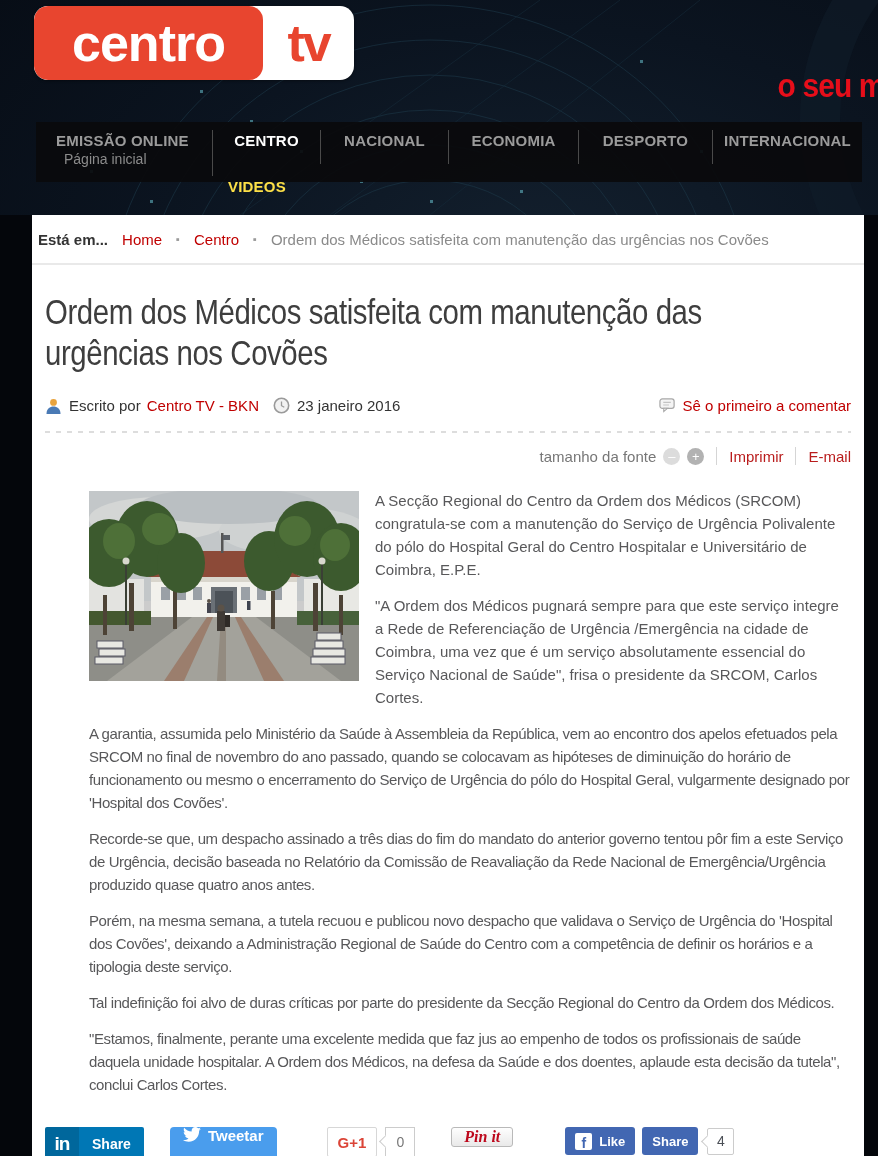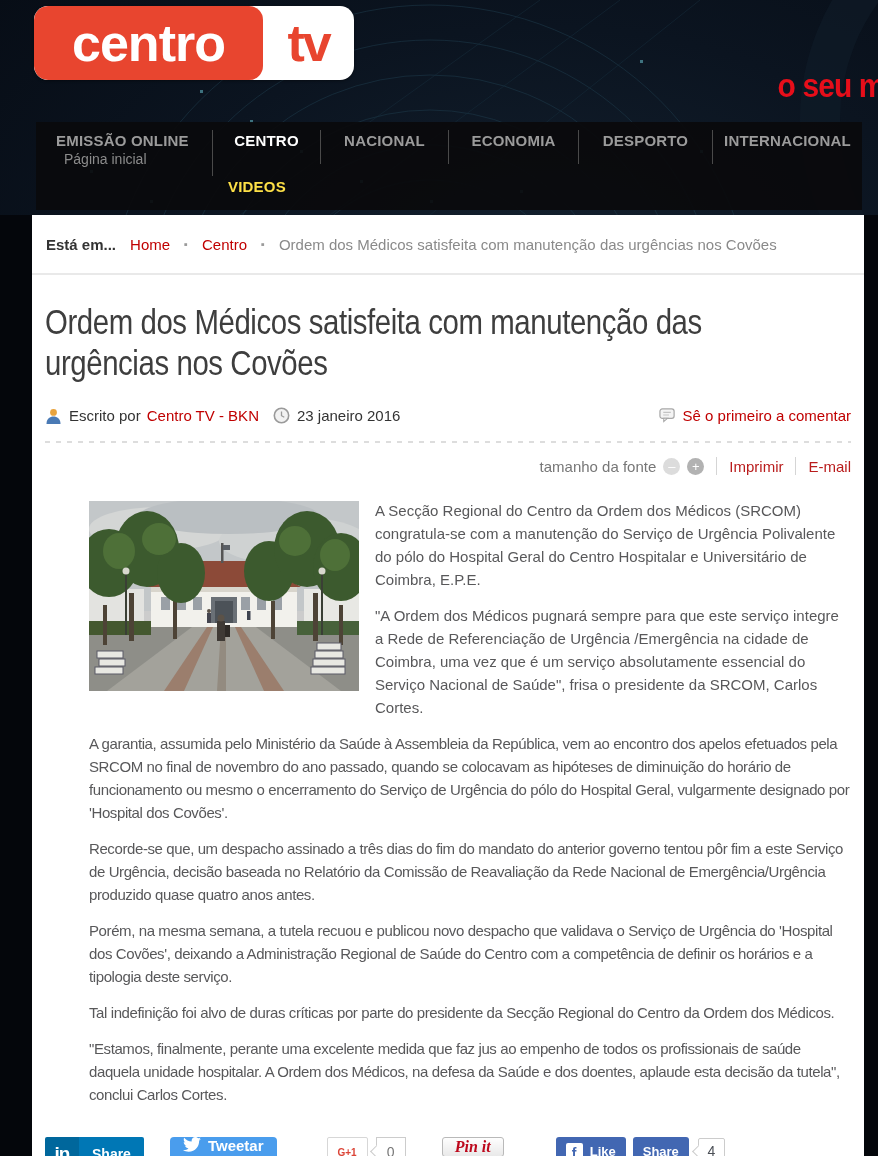--- a/index.html
+++ b/index.html
@@ -17,21 +17,21 @@
   .logo-centro { background:#e8452f; color:#fff; width:229px; height:100%;
       border-radius:14px; display:flex; align-items:center; justify-content:center;
       font-size:52px; font-weight:bold; letter-spacing:-1px; transform:none; }
   .logo-tv { color:#e8452f; width:91px; display:flex; align-items:center; justify-content:center;
       font-size:52px; font-weight:bold; letter-spacing:-2px; }
   .slogan { position:absolute; right:-6px; top:66px; color:#e60e1a; font-size:34px;
       font-weight:bold; letter-spacing:-1px; white-space:nowrap;
       transform:scaleX(.88); transform-origin:right center; }
 
   
-  .nav { position:absolute; left:36px; top:122px; width:826px; height:88px;
+  .nav { position:absolute; left:36px; top:122px; width:826px; height:60px;
       background:rgba(10,10,12,.93); }
   .nav-row1 { display:flex; height:44px; align-items:stretch; }
   .nav-item { position:relative; display:flex; flex-direction:column; justify-content:flex-start;
       padding-top:10px; text-align:center; cursor:pointer; }
   .nav-item .lbl { font-size:15px; font-weight:bold; color:#9b9b9b; letter-spacing:.2px; }
   .nav-item.active .lbl { color:#ffffff; }
   .nav-item .sub { font-size:14px; color:#8b8b8b; text-align:left; padding-left:28px; margin-top:2px; }
   .nav-item.first { text-align:left; }
   .nav-item.first .lbl { padding-left:20px; }
   .nav-sep { width:1px; background:#4a4a4a; margin-top:8px; height:46px; }
@@ -41,21 +41,21 @@
       letter-spacing:.2px; cursor:pointer; }
 
   
   .page-col { position:absolute; left:32px; top:215px; width:832px; background:#fff;
       min-height:941px; }
   .side-strip { position:absolute; top:215px; bottom:0; background:#04060b; }
   .side-strip.left { left:0; width:32px; }
   .side-strip.right { right:0; width:14px; }
 
   
-  .breadcrumb { height:60px; display:flex; align-items:center; padding-left:14px;
+  .breadcrumb { height:50px; display:flex; align-items:center; padding-left:6px;
       border-bottom:2px solid #e9e9e9; font-size:15px; }
   .bc-prefix { color:#333; font-weight:bold; margin-right:14px; }
   .bc-link { color:#c00000; margin-right:14px; cursor:pointer; }
   .bc-dot { color:#9a9a9a; font-size:11px; margin-right:14px; }
   .bc-current { color:#8a8a8a; }
 
   
   .article { padding:26px 13px 0 13px; }
   .title-wrap { overflow:visible; height:82px; }
   .title { font-size:35px; line-height:41px; color:#3e3e3e; font-weight:400;
@@ -94,21 +94,21 @@
       margin-right:26px; }
   .btn-li .li-logo { background:#00679c; color:#fff; width:34px; display:flex; align-items:center;
       justify-content:center; font-weight:bold; font-size:19px; letter-spacing:-1px; }
   .btn-li .li-share { background:#0077b5; color:#fff; display:flex; align-items:center;
       padding:0 13px; font-size:14px; font-weight:bold; }
   .btn-tw { display:flex; height:33px; background:#4a9ded; border-radius:4px;
       color:#fff; font-weight:bold; font-size:15px; padding:0 13px; cursor:pointer; margin-right:50px; }
   .btn-tw svg { margin-right:7px; }
   .gplus-group { display:flex; align-items:center; margin-right:36px; }
   .btn-gp { height:30px; background:#fff; border:1px solid #d7d7d7; border-radius:2px;
-      display:flex; align-items:center; padding:0 10px; cursor:pointer; font-size:10px;
+      display:flex; align-items:center; padding:0 10px; cursor:pointer; font-size:15px;
       font-weight:bold; color:#db4437; }
   .count-bubble { position:relative; height:30px; min-width:30px; background:#fff;
       border:1px solid #ccc; margin-left:8px; display:flex; align-items:center;
       justify-content:center; font-size:14px; color:#777; padding:0 6px; }
   .count-bubble::before { content:''; position:absolute; left:-5px; top:9px; width:8px; height:8px;
       background:#fff; border-left:1px solid #ccc; border-bottom:1px solid #ccc;
       transform:rotate(45deg); }
   .btn-pin { height:20px; background:linear-gradient(#fefefe,#e9e9e9); border:1px solid #b9b9b9;
       border-radius:3px; display:flex; align-items:center; padding:0 12px; cursor:pointer;
       margin-right:52px; color:#bd081c; font-weight:bold; font-style:italic; font-size:16px;

